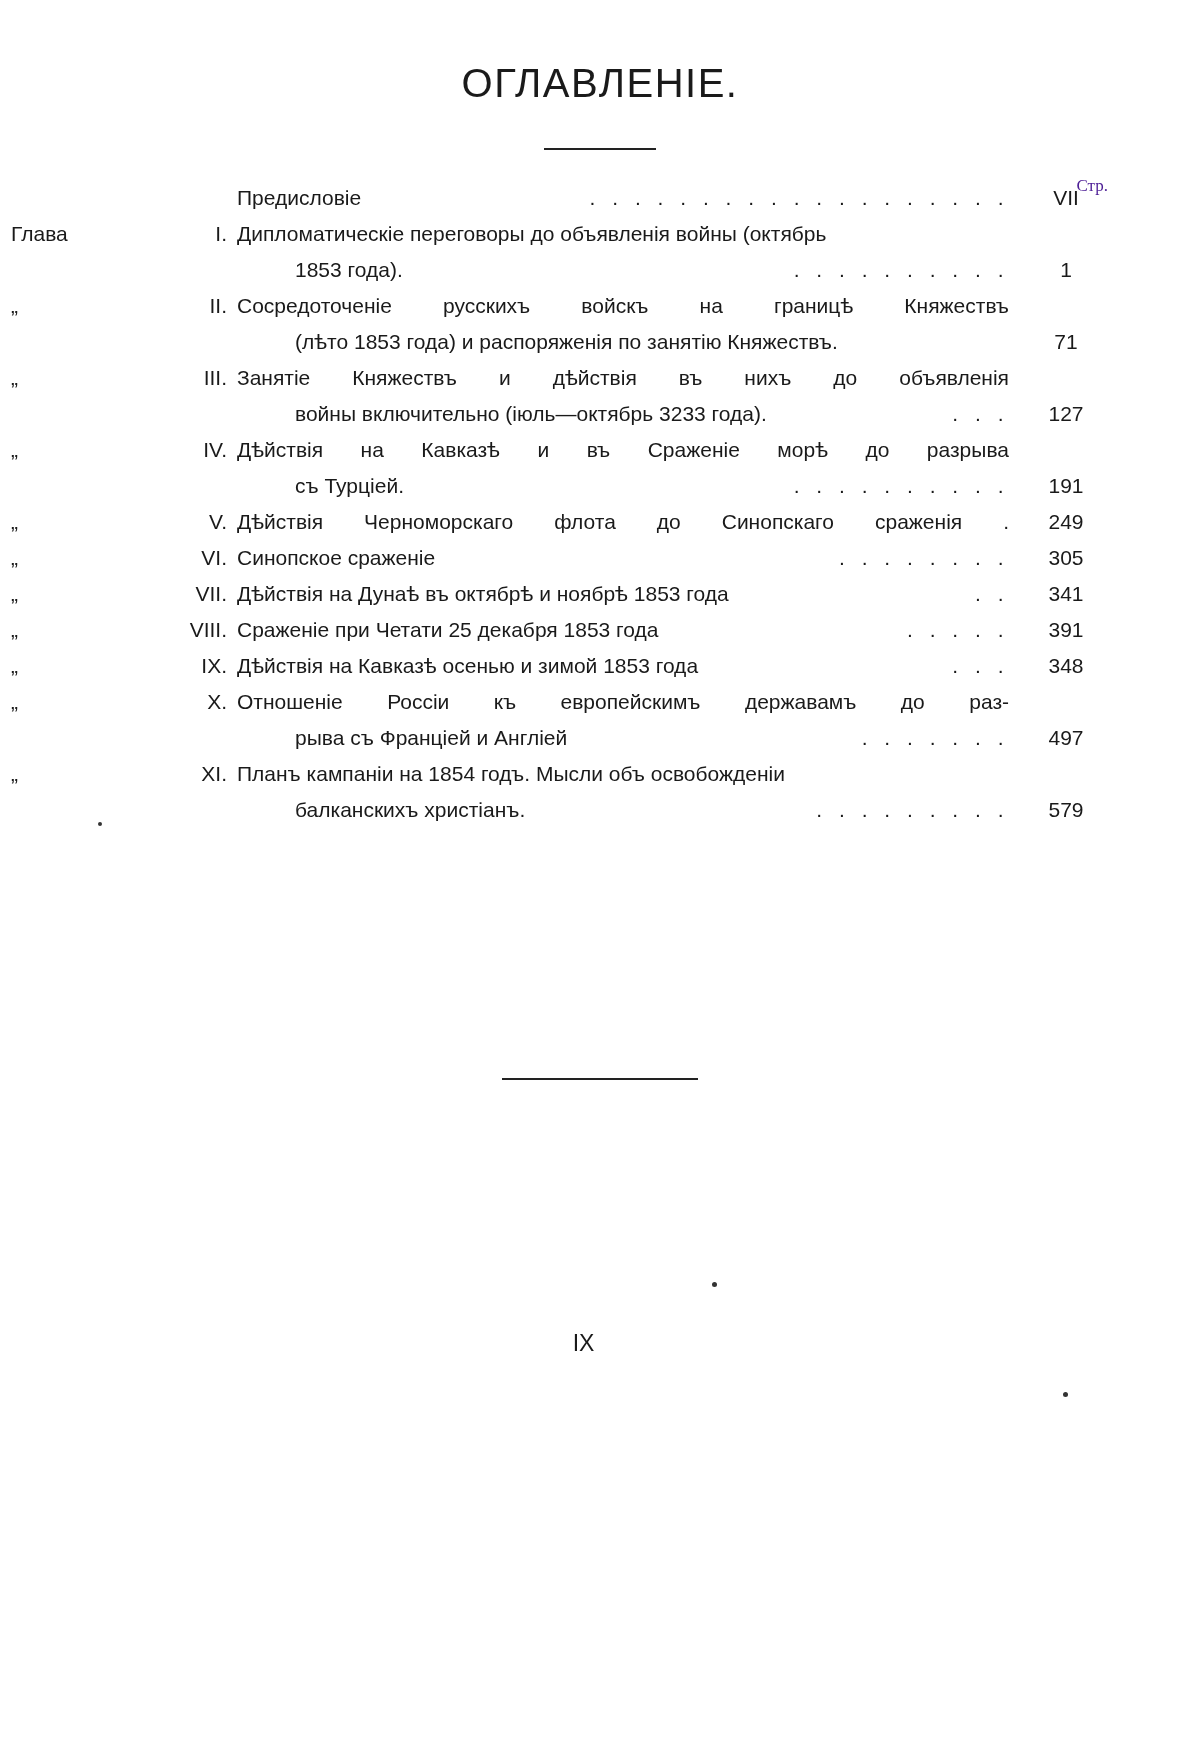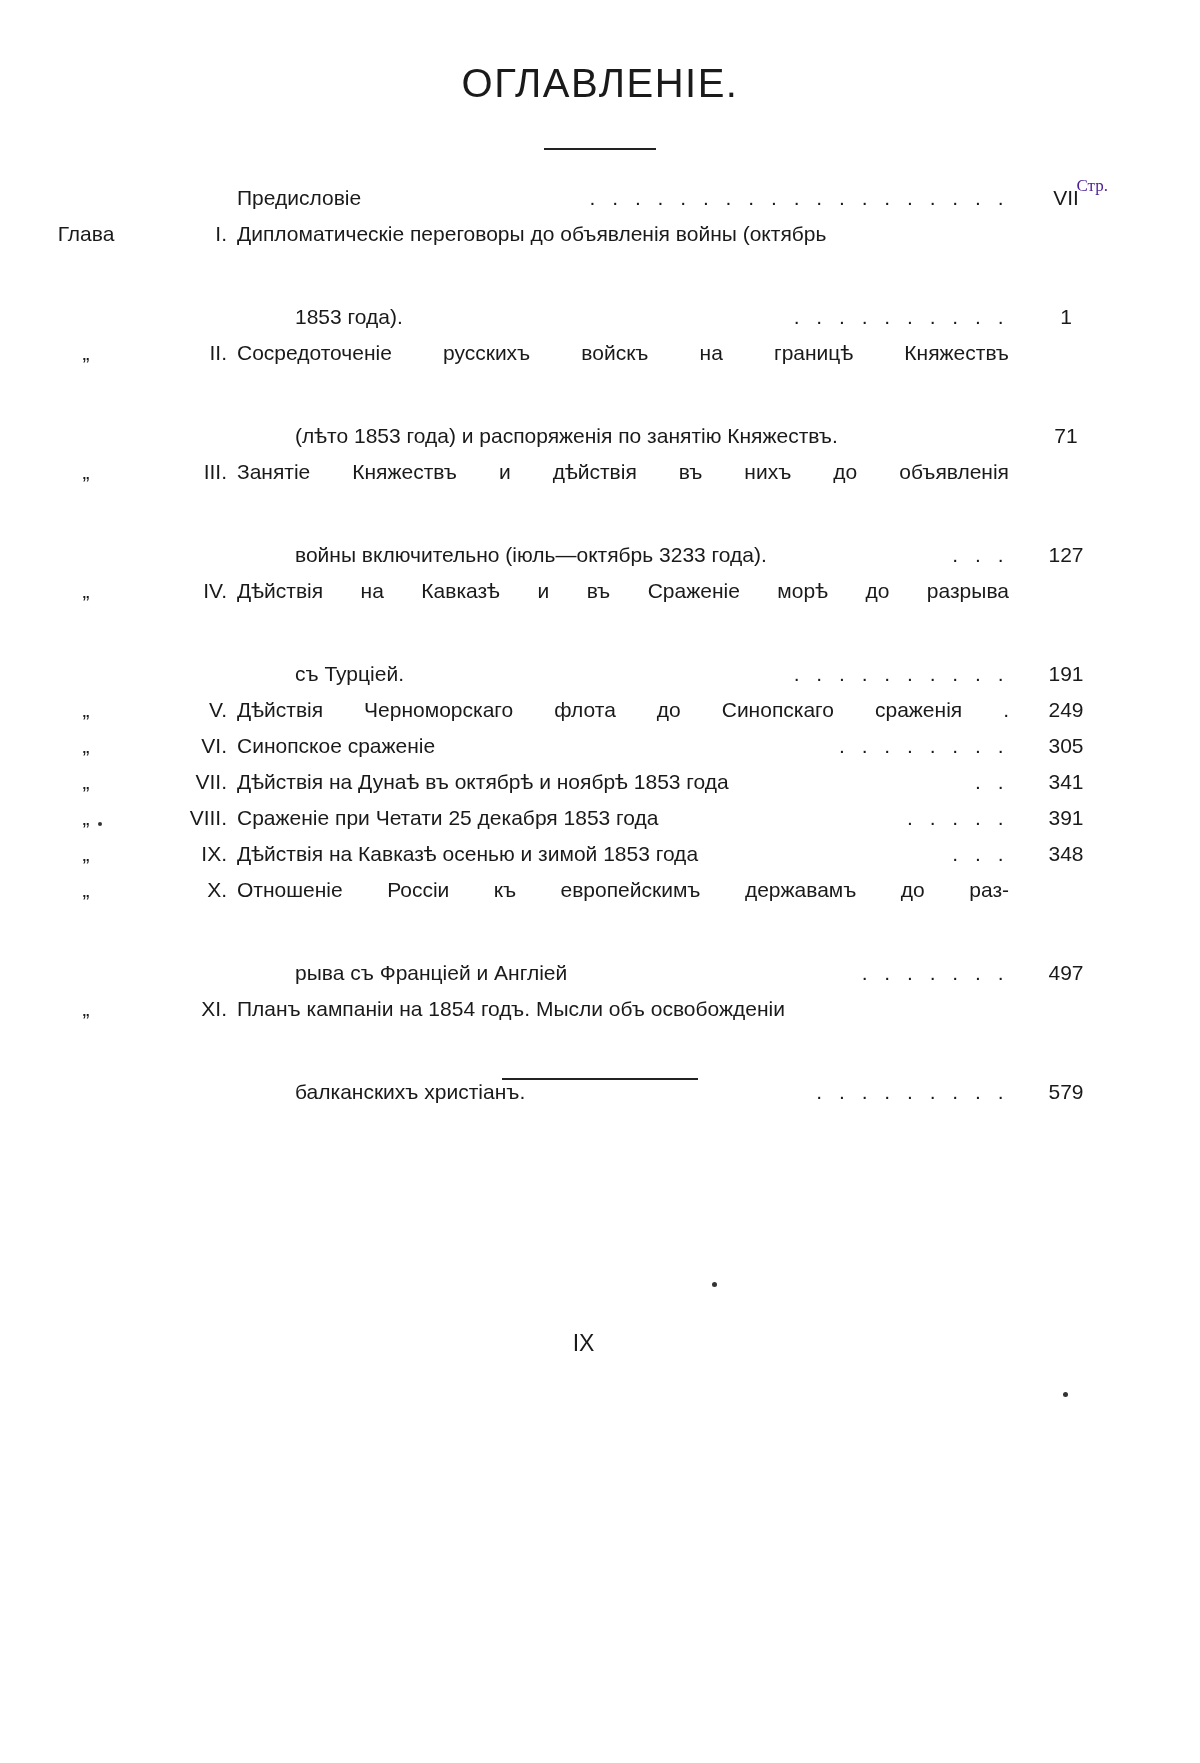--- a/index.html
+++ b/index.html
@@ -50,21 +50,21 @@
     width: 1188px;
     border-collapse: collapse;
     table-layout: fixed;
   }
   table.toc td {
     vertical-align: top;
     padding: 0;
   }
   .c-marker {
     width: 150px;
-    text-align: center;
+    text-align: left;
     padding-right: 8px !important;
     font-size: 21px;
     line-height: 36px;
     white-space: nowrap;
   }
   .c-num {
     width: 58px;
     text-align: right;
     padding-right: 10px !important;
     font-size: 21px;
@@ -82,21 +82,20 @@
     padding-right: 88px !important;
     font-size: 21px;
     line-height: 36px;
     white-space: nowrap;
   }
   .row-entry td { padding-bottom: 0; }
   .line1 { display: block; }
   .line2 {
     display: block;
     padding-left: 58px;
-    margin-top: 47px;
   }
   .dots {
     letter-spacing: 5.5px;
     color: #1a1a1a;
   }
   .just {
     display: flex;
     justify-content: space-between;
     width: 100%;
   }

